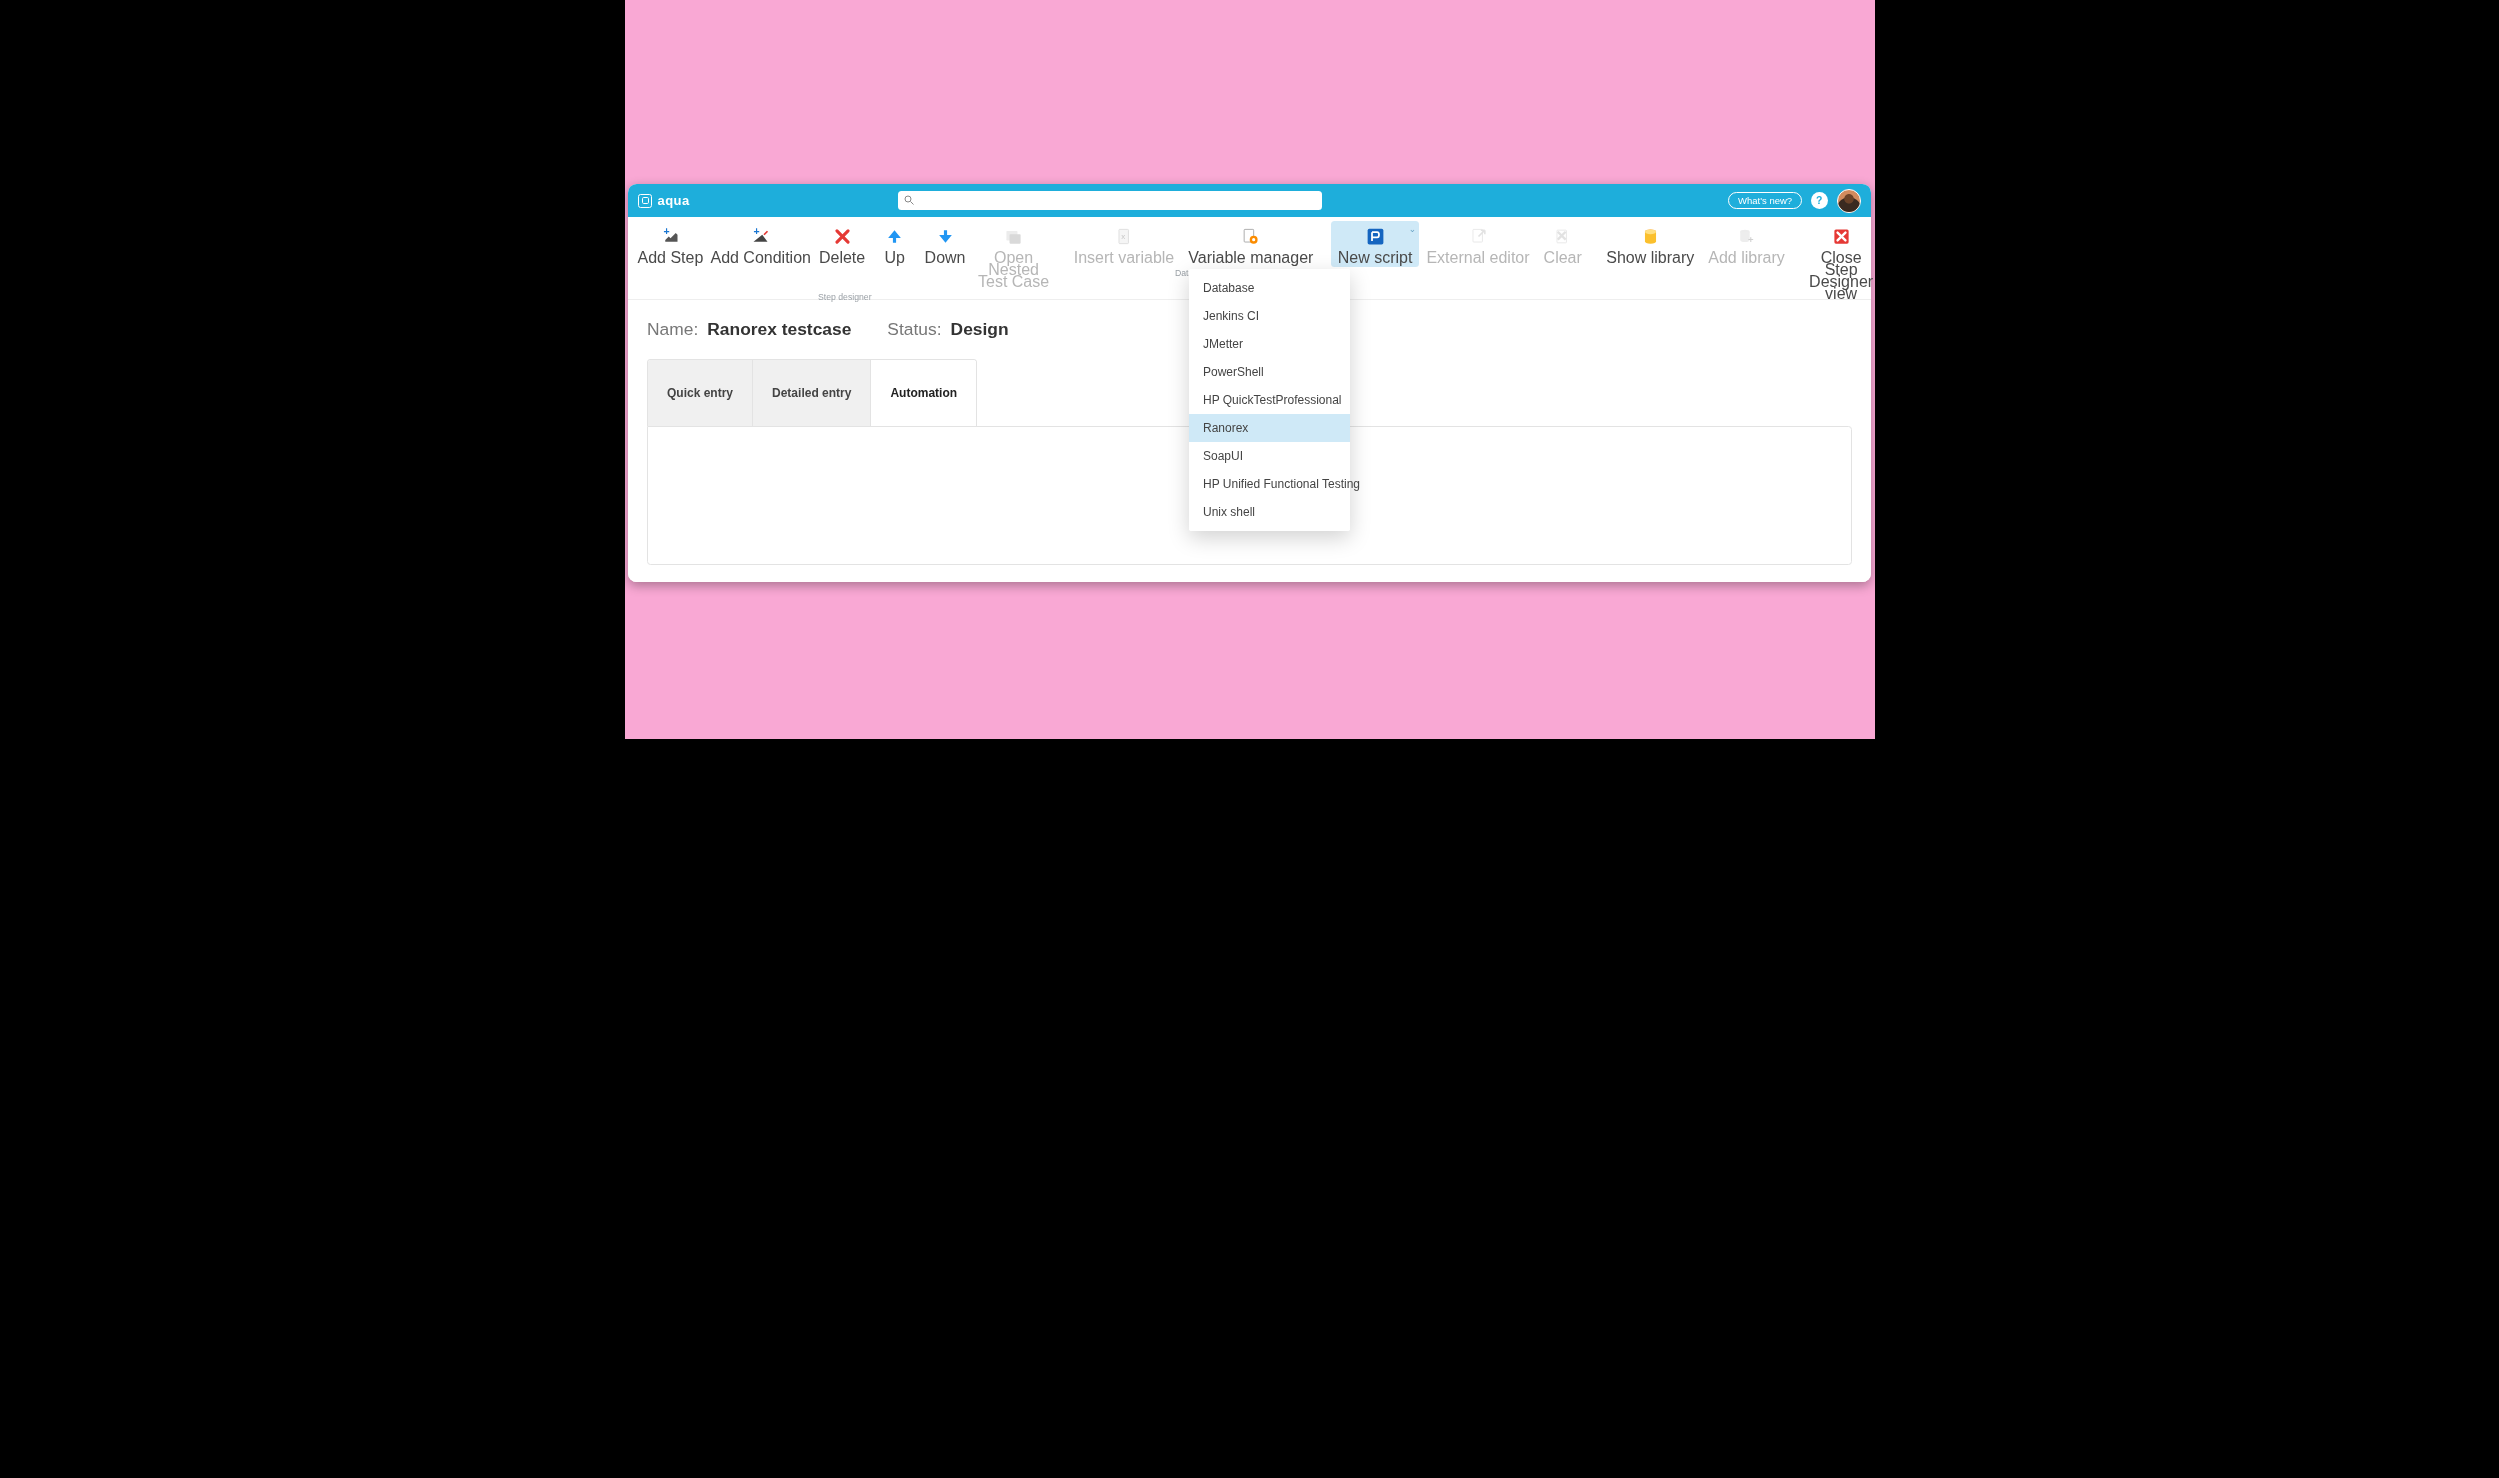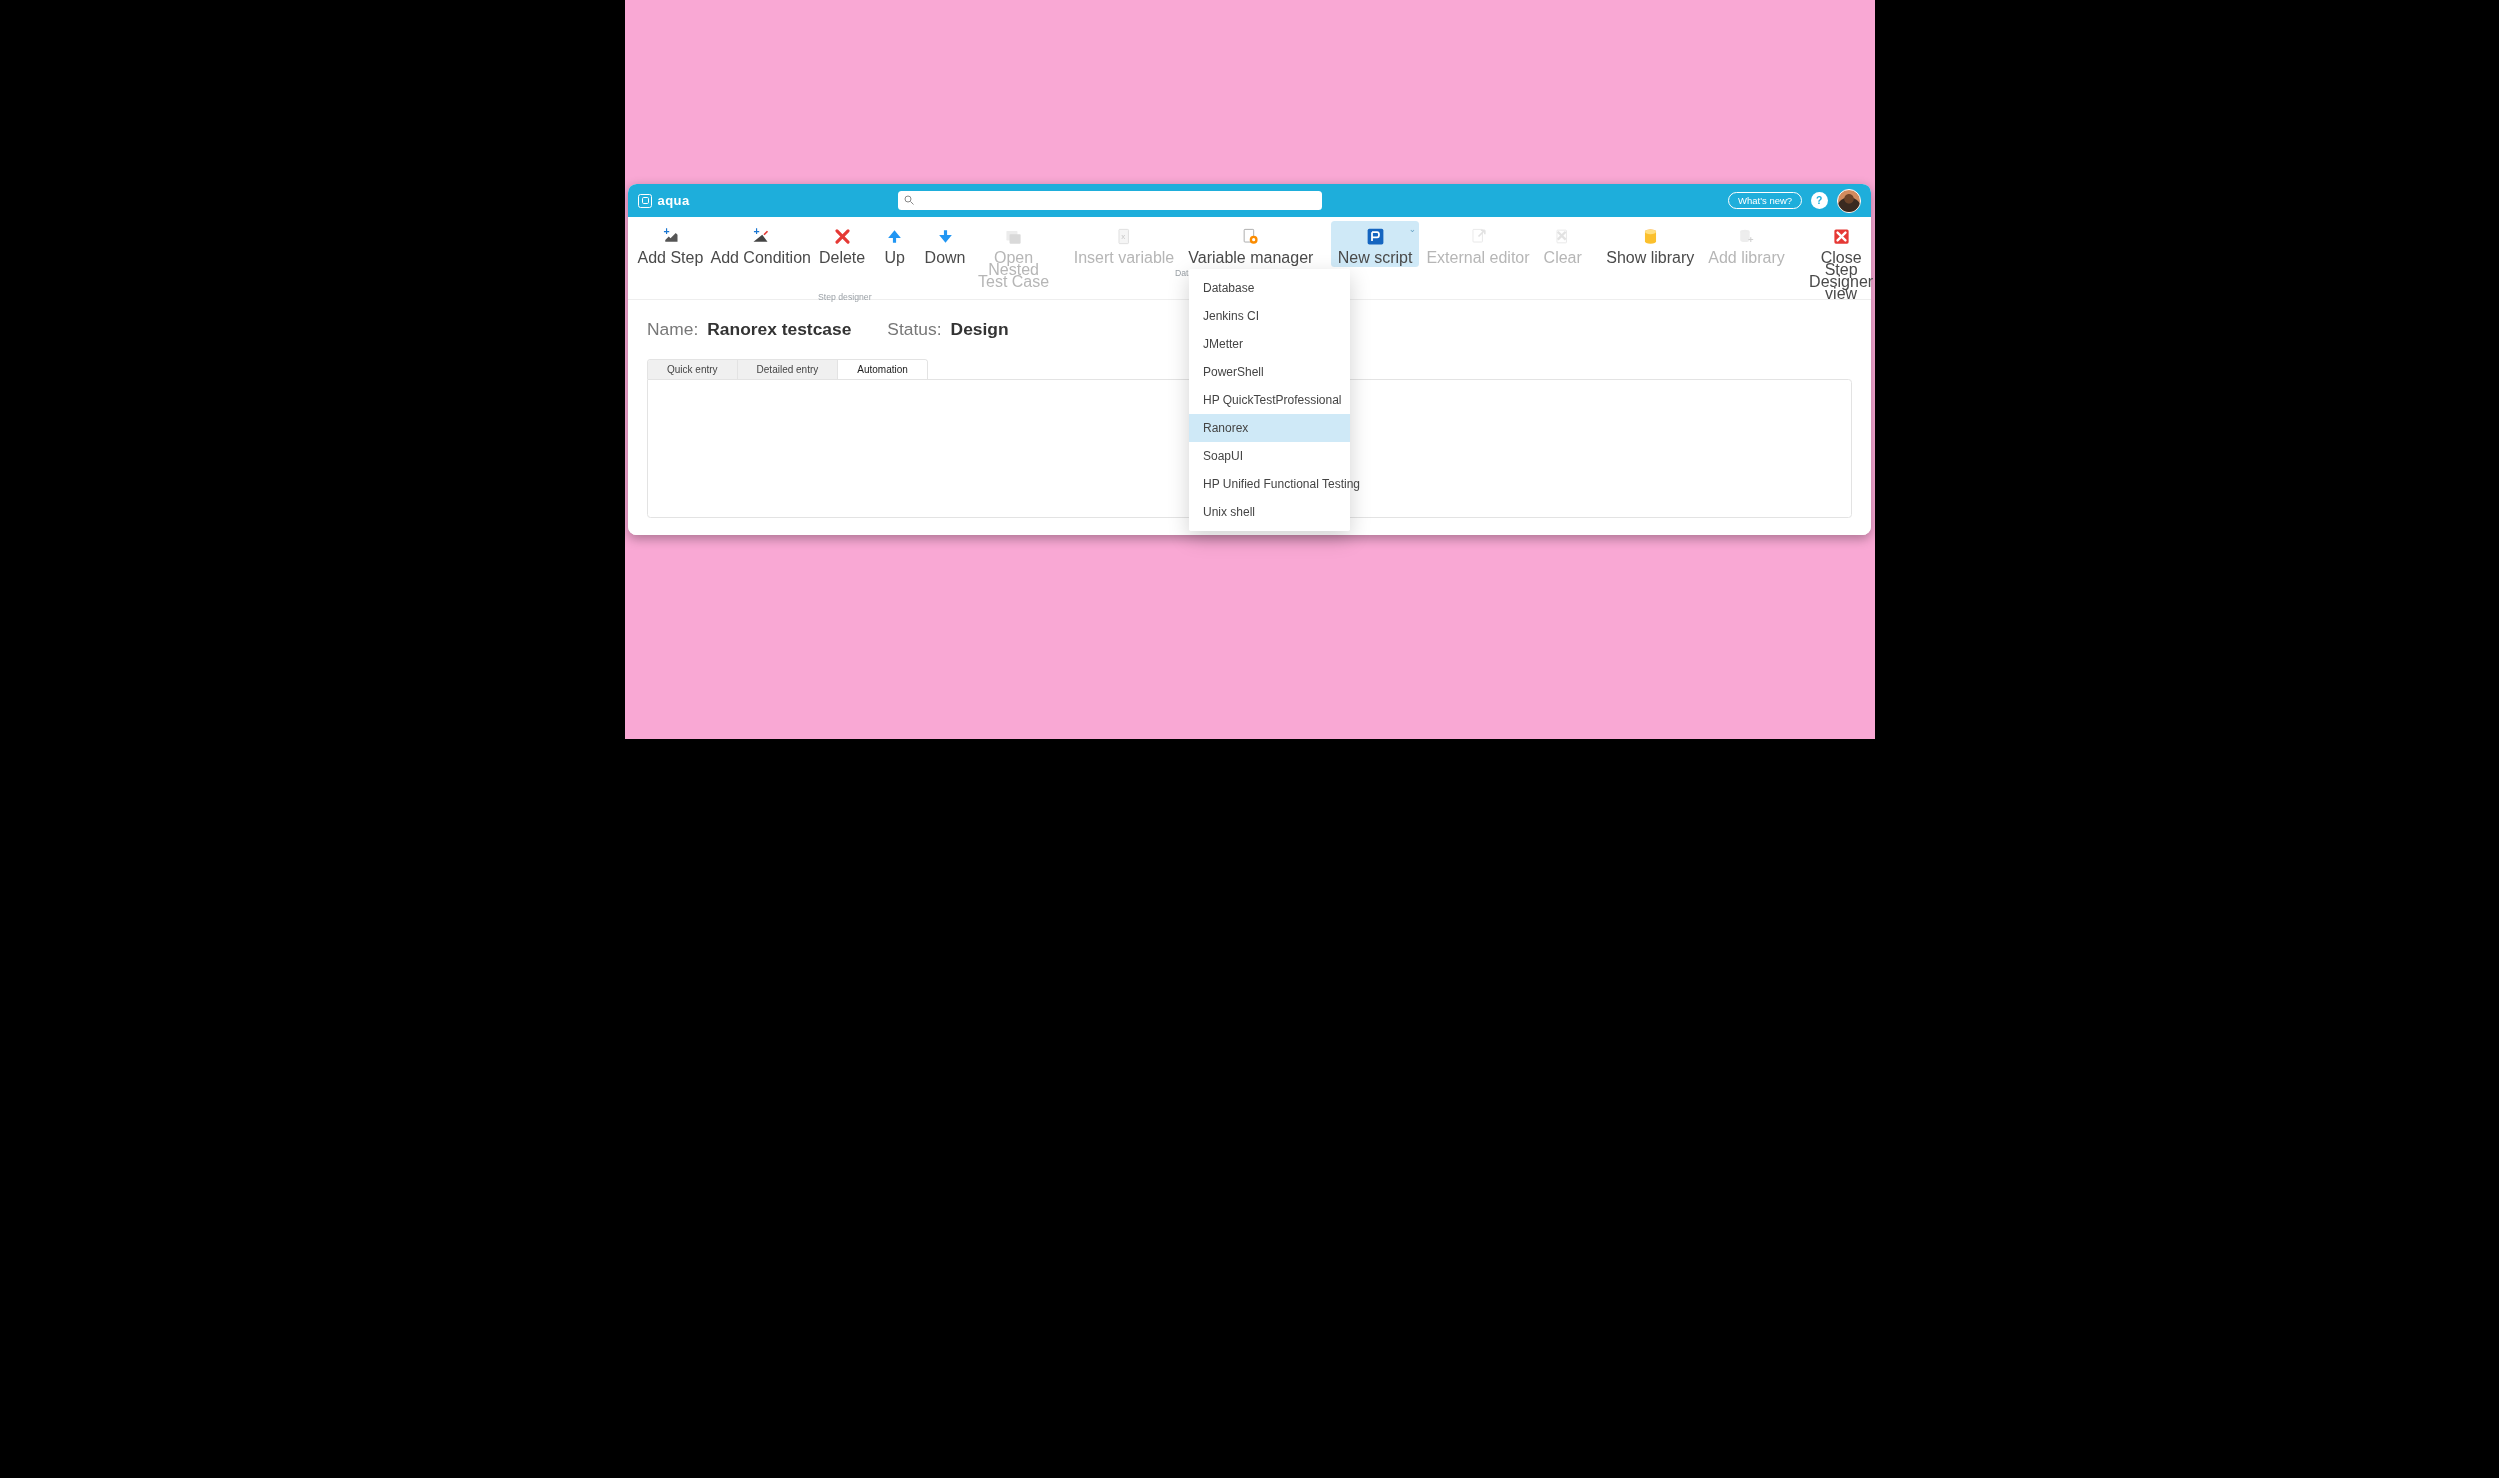--- a/index.html
+++ b/index.html
@@ -36,21 +36,21 @@
 .tbtn.disabled svg { opacity:.55; }
 .tbtn.active { background:#cfe9f7; }
 .tbtn .chev { position:absolute; top:3.5px; right:3.5px; font-size:8.7px; color:#6aa3c4; }
 
 
 .content { padding:15.6px 19px 17.4px 19px; background:#fff; border-radius:0 0 8.7px 8.7px; }
 .meta { display:flex; align-items:center; gap:36px; margin:3.5px 0 19px 0; }
 .meta .label { color:#777; font-size:17.4px; font-weight:400; }
 .meta .value { color:#333; font-size:17.4px; font-weight:600; margin-left:5.2px; }
 .tabs { display:flex; border:0.9px solid #e3e3e3; border-bottom:none; border-radius:3.5px 3.5px 0 0; overflow:hidden; width:max-content; }
-.tab { padding:4px 19px; font-size:10px; color:#444; background:#f0f0f0; border-right:0.9px solid #e3e3e3; cursor:pointer; }
+.tab { padding:26px 19px; font-size:12px; color:#444; background:#f0f0f0; border-right:0.9px solid #e3e3e3; cursor:pointer;font-weight:bold; }
 .tab:last-child { border-right:none; }
 .tab.active { background:#fff; color:#222; }
 .tab-body { border:0.9px solid #e3e3e3; border-radius:0 3.5px 3.5px 3.5px; height:139px; background:#fff; }
 
 
 .dropdown { position:absolute; top:52px; left:561px; width:161px; background:#fff; box-shadow:0 7px 21px rgba(0,0,0,.18); border-radius:1.7px; padding:5.2px 0; z-index:10; }
 .dropdown .item { padding:7px 14px; font-size:12px; color:#444; cursor:pointer; white-space:nowrap; }
 .dropdown .item.sel { background:#cfe9f7; }
 
 

